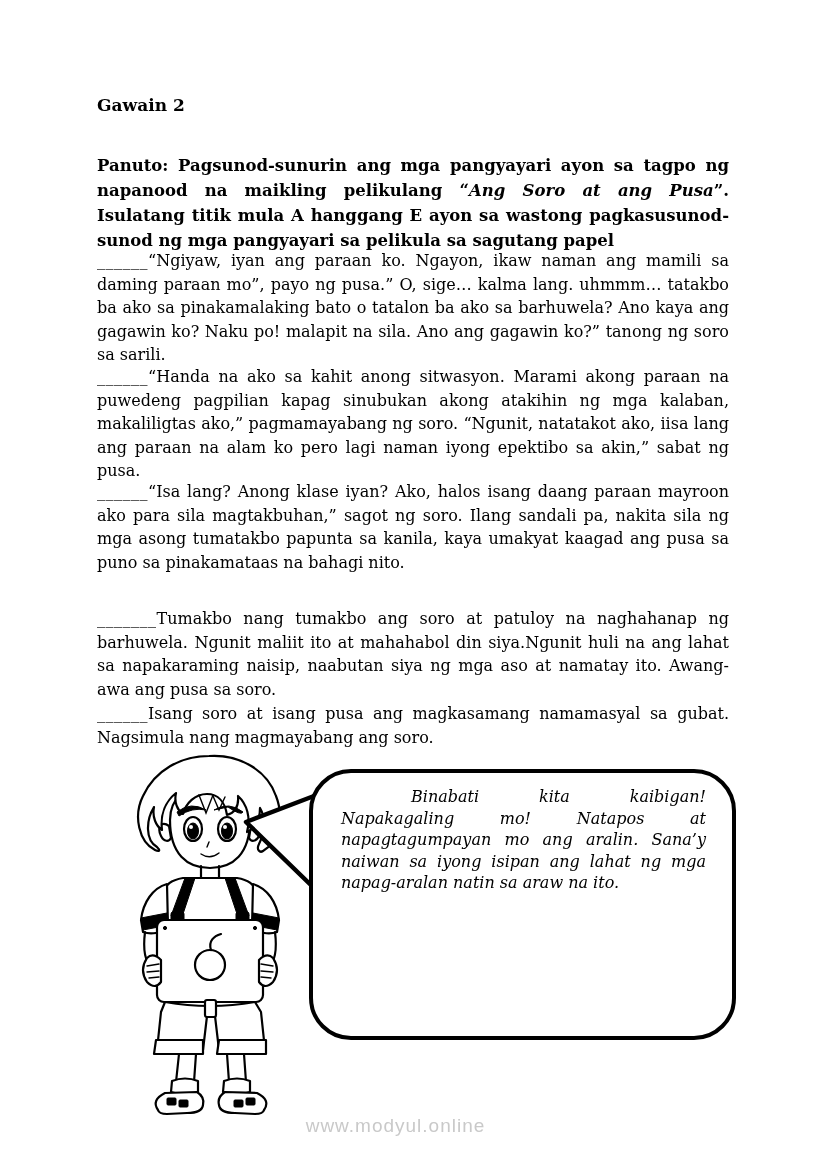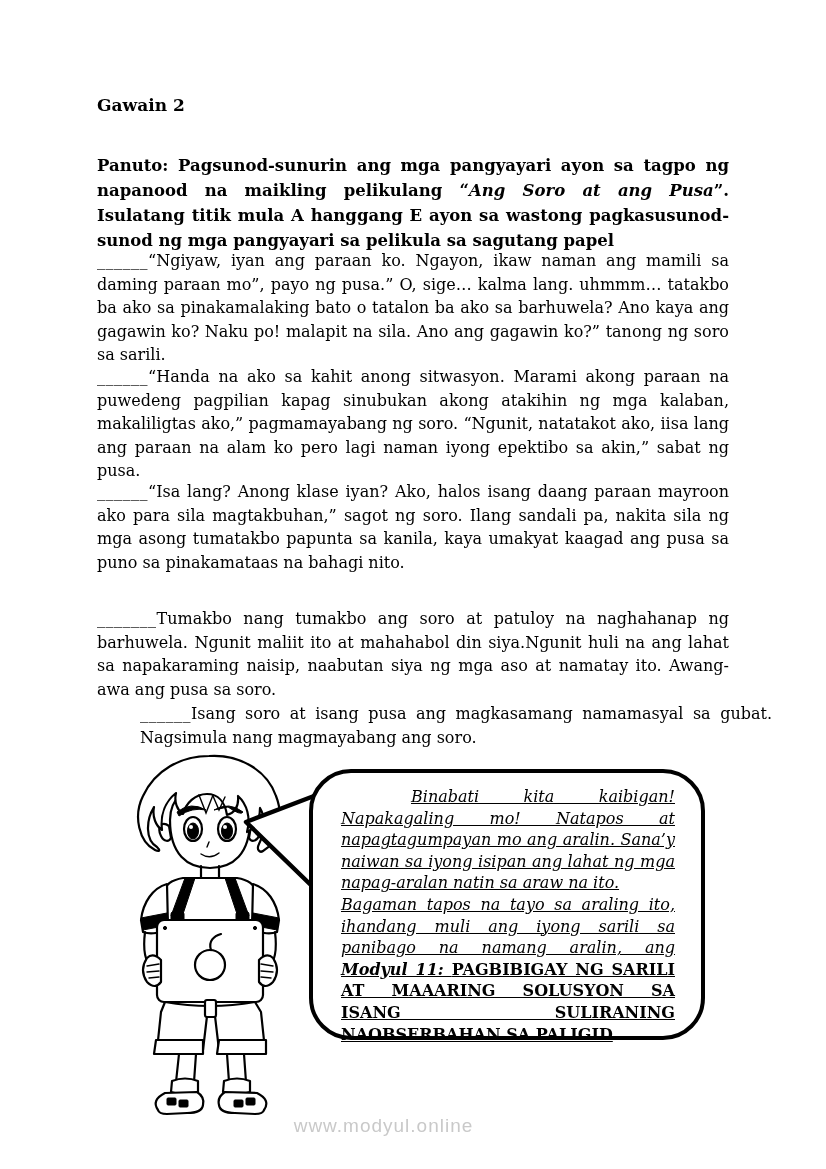--- a/index.html
+++ b/index.html
@@ -27,40 +27,39 @@
   .panuto .movie-title{font-style:italic;}
   .story{
     left:97px;width:632px;
     font-size:16px;line-height:23.5px;
     text-align:justify;
   }
   #p1{top:233px;}
   #p2{top:349px;}
   #p3{top:464px;}
   #p4{top:591px;}
-  #p5{top:686px;margin-left:43px;}
+  #p5{top:686px;}
   .blank{letter-spacing:0.5px;}
   .boy{left:95px;top:750px;width:232px;height:368px;}
   .bubble{
-    left:309px;top:769px;width:396px;height:271px;
+    left:309px;top:769px;width:427px;height:271px;
     box-sizing:border-box;
     border:4px solid #000;border-radius:42px;
     background:#fff;
     padding:13px 26px 8px 28px;
     font-size:16px;font-style:italic;line-height:21.6px;
     text-align:justify;
-    text-decoration:underline;
   }
   .bubble p{margin:0;}
   .bubble .p1{text-indent:70px;}
   .bubble .module-label{font-weight:bold;}
   .bubble .module-title{font-weight:bold;font-style:normal;}
   .tail{left:240px;top:792px;width:76px;height:100px;}
   .footer{
-    left:0;top:1115px;width:767px;
+    left:12px;top:1115px;width:767px;
     text-align:center;
     font-family:"Liberation Sans","DejaVu Sans",sans-serif;
     font-size:19px;color:#c9c9c9;letter-spacing:1px;
   }
   svg .ln{fill:none;stroke:#000;stroke-width:2.2;stroke-linecap:round;stroke-linejoin:round;}
   svg .fw{fill:#fff;stroke:#000;stroke-width:2.2;stroke-linejoin:round;}
   svg .fb{fill:#000;stroke:#000;stroke-width:1;}
   svg .thin{fill:none;stroke:#000;stroke-width:1.4;stroke-linecap:round;}
 </style>
 </head>
@@ -154,18 +153,17 @@
     <rect class="fb" x="151" y="348" width="9" height="7" rx="1"></rect>
     <rect class="fb" x="139" y="350" width="9" height="7" rx="1"></rect>
   </svg>
 
   <svg class="abs tail" viewBox="0 0 76 100" xmlns="http://www.w3.org/2000/svg">
     <path d="M74 4 L6 30 L74 96" fill="#ffffff" stroke="#000000" stroke-width="4.5" stroke-linejoin="round"></path>
   </svg>
 
   <div class="abs bubble">
     <p class="p1">Binabati kita kaibigan! Napakagaling mo! Natapos at napagtagumpayan mo ang aralin. Sana’y naiwan sa iyong isipan ang lahat ng mga napag-aralan natin sa araw na ito.</p>
-    <p class="p2"><span>Bagaman tapos na tayo sa araling ito, ihandang muli ang iyong sarili sa panibago na namang aralin, ang </span><span class="module-label">Modyul 11: </span><span class="module-title">PAGBIBIGAY NG SARILI AT MAAARING SOLUSYON SA ISANG SULIRANING NAOBSERBAHAN SA PALIGID</span></p>
   </div>
 
   <div class="abs footer">www.modyul.online</div>
 
 </div>
 
 </body></html>

